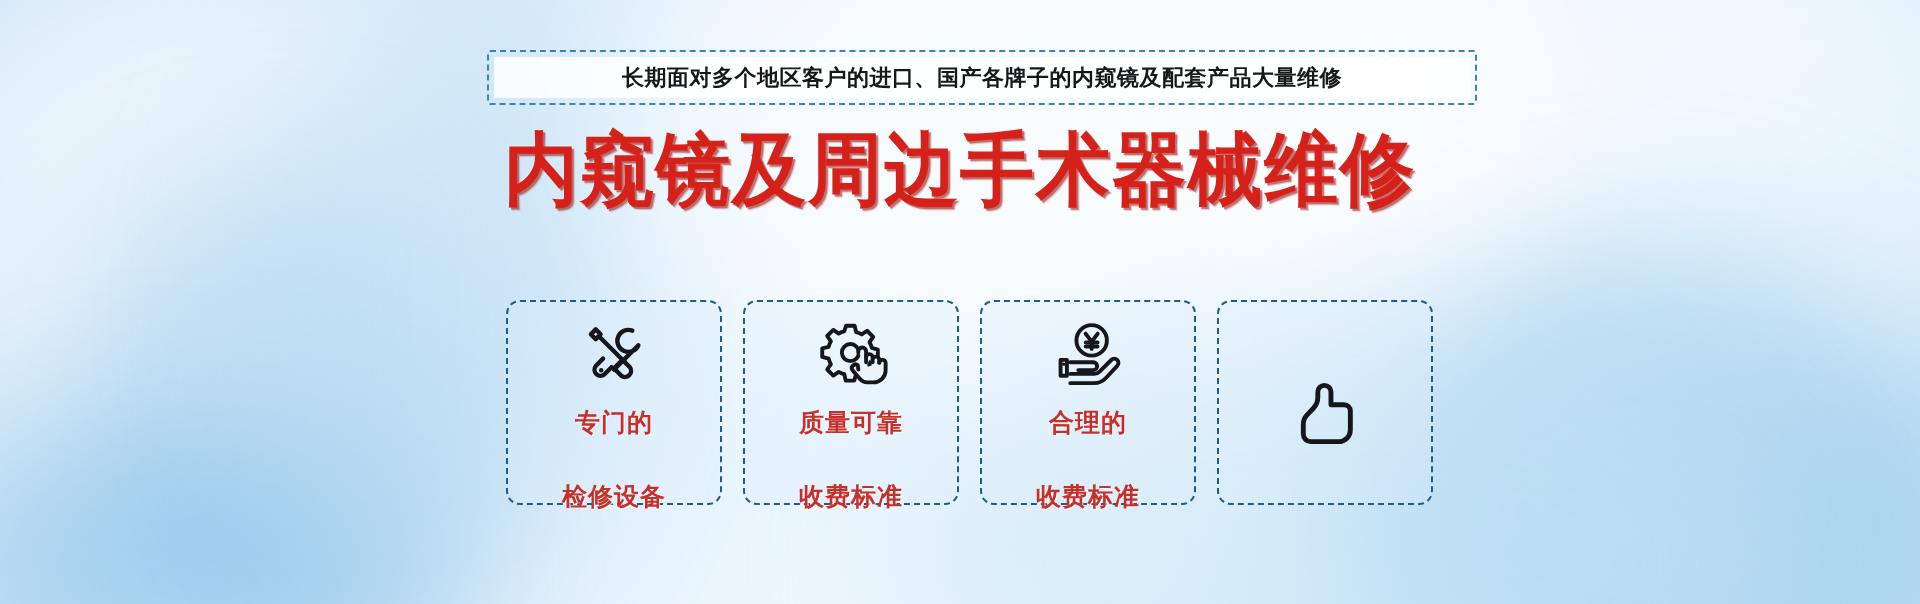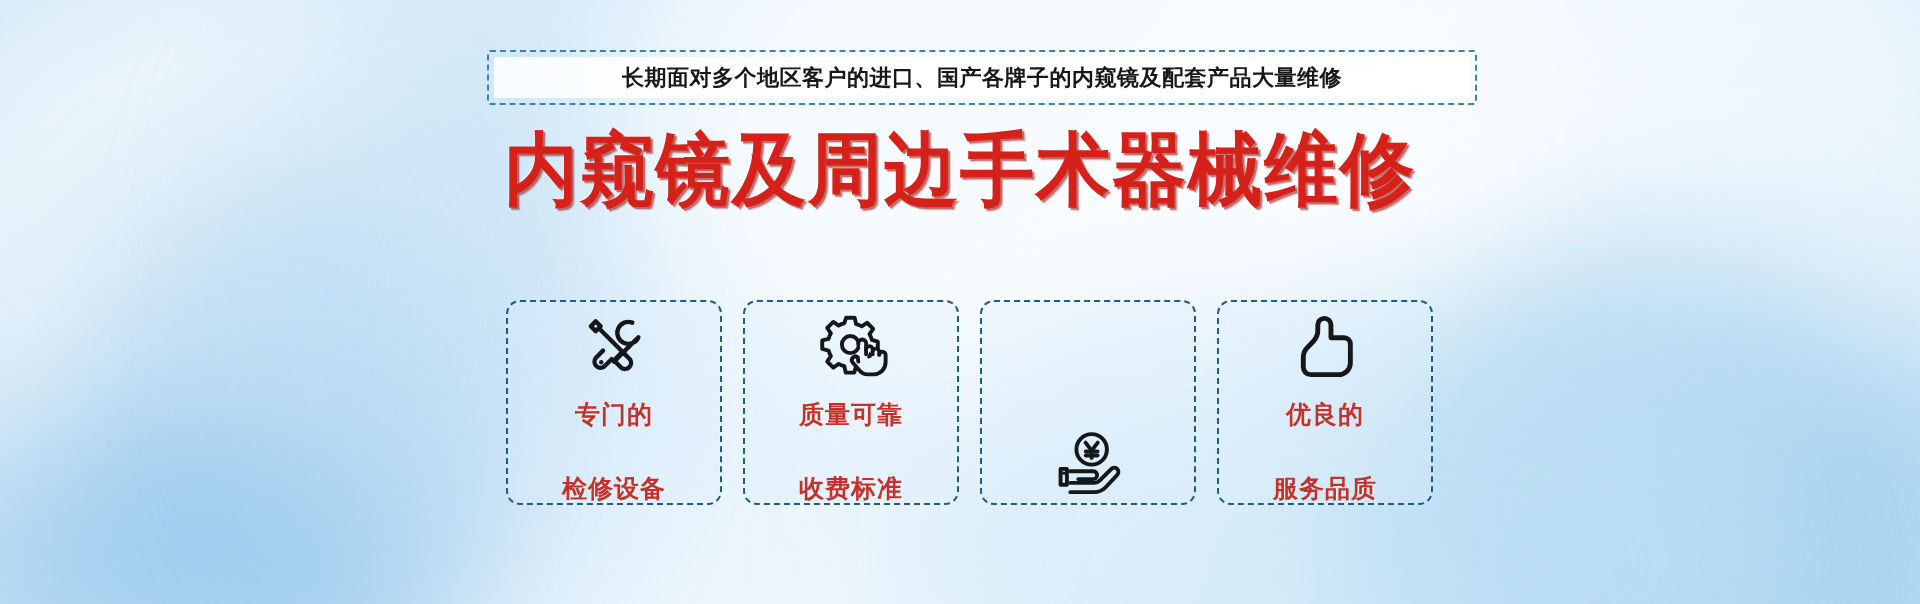--- a/index.html
+++ b/index.html
@@ -101,21 +101,21 @@
   }
   .card {
     width: 216px;
     height: 205px;
     border: 2px dashed #1f5c8b;
     border-radius: 14px;
     background: rgba(222,239,251,.35);
     display: flex;
     flex-direction: column;
     align-items: center;
-    justify-content: flex-end;
+    justify-content: center;
     box-sizing: border-box;
     padding-top: 22px;
   }
   .card-icon {
     height: 78px;
     display: flex;
     align-items: center;
     justify-content: center;
   }
   .card-icon svg { display: block; }
@@ -202,29 +202,29 @@
             <path d="M35 21 v6"></path>
             <path d="M30.2 21.8 h9.6"></path>
             <path d="M30.2 25 h9.6"></path>
 
             <path d="M9.5 36 h5.2 v13 H9.5 Z"></path>
             <path d="M17.5 38 h18.8 a3.2 3.2 0 0 1 0 6.4 H24"></path>
             <path d="M17.5 47.5 h19.8 a6 6 0 0 0 4.2-1.8 l9.6-9.6 a3.4 3.4 0 0 1 4.9 4.8 l-9.5 10.2 a13 13 0 0 1 -9.4 4 H17.5"></path>
             <circle cx="12.1" cy="39.5" r="1.3" fill="#15171a" stroke="none"></circle>
           </svg>
         </div>
+        <div class="card-label">
+          <span>合理的</span>
+          <span class="l2">收费标准</span>
+        </div>
       </div>
 
       <div class="card">
         <div class="card-icon">
           <svg width="78" height="78" viewBox="0 0 64 64" fill="none" stroke="#15171a" stroke-width="4" stroke-linecap="round" stroke-linejoin="round">
             <path d="M31.5 8.5 a5.4 5.4 0 0 0 -5.4 5.4 v4.4 a13 13 0 0 1 -3.6 9 l-5.2 5.4 a11 11 0 0 0 -3.1 7.7 v8.1 a6.2 6.2 0 0 0 6.2 6.2 h22.8 a9.6 9.6 0 0 0 9.6-9.6 V29.6 a5.2 5.2 0 0 0 -5.2-5.2 H36.9 V13.9 a5.4 5.4 0 0 0 -5.4-5.4 Z"></path>
           </svg>
-        </div>
-        <div class="card-label">
-          <span>优良的</span>
-          <span class="l2">服务品质</span>
         </div>
       </div>
 
     </div>
   </div>
 </div>
 
 </body></html>

